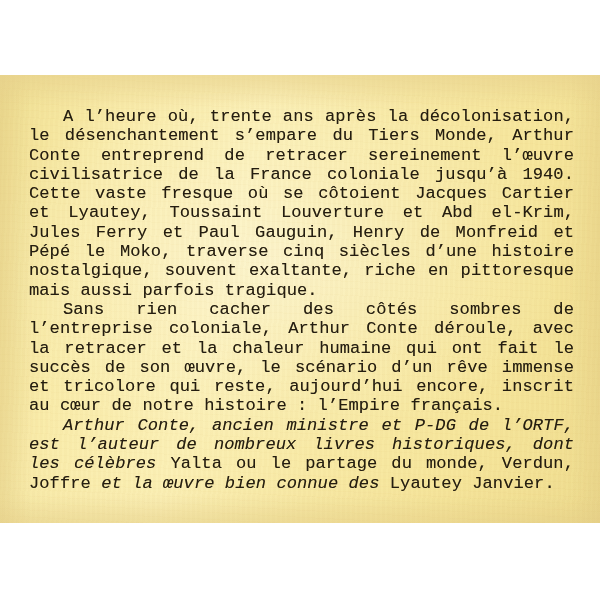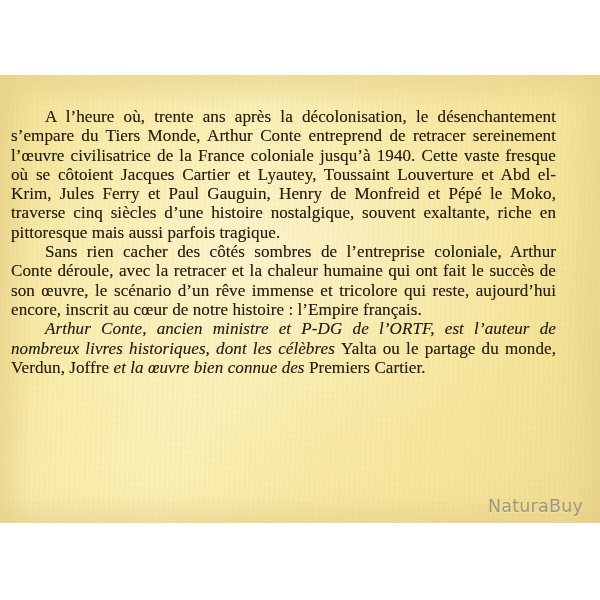--- a/index.html
+++ b/index.html
@@ -63,30 +63,31 @@
     background:
       linear-gradient(to bottom, rgba(232,210,142,0.55) 0%, rgba(232,210,142,0.00) 7%),
       linear-gradient(to top,    rgba(228,205,135,0.40) 0%, rgba(228,205,135,0.00) 6%),
       linear-gradient(to right,  rgba(226,203,132,0.38) 0%, rgba(226,203,132,0.00) 5%),
       linear-gradient(to left,   rgba(226,203,132,0.30) 0%, rgba(226,203,132,0.00) 5%);
   }
 
   
   #blurb {
     position: absolute;
-    left: 11px;
+    left: 29px;
     top: 32px;
     width: 545px;
     color: #241d10;
     font-size: 17.1px;
     line-height: 19.3px;
     text-align: justify;
     text-justify: inter-word;
     letter-spacing: 0.05px;
     text-shadow: 0 0 .6px rgba(40,30,10,0.45);
+    font-family: Liberation Mono, monospace;
   }
   #blurb p {
     margin: 0;
     text-indent: 34px;
     hyphens: manual;
   }
   p.gap-before { margin-top: 16px; }
   .it { font-style: italic; margin-top: 29px; }
 
   
@@ -121,24 +122,23 @@
 
     <div id="grain"></div>
     <div id="vignette"></div>
 
     <div id="blurb">
 
       <p>A l’heure où, trente ans après la décolonisation, le désenchantement s’empare du Tiers Monde, Arthur Conte entreprend de retracer sereinement l’œuvre civilisatrice de la France coloniale jusqu’à 1940. Cette vaste fresque où se côtoient Jacques Cartier et Lyautey, Toussaint Louverture et Abd el-Krim, Jules Ferry et Paul Gauguin, Henry de Monfreid et Pépé le Moko, traverse cinq siècles d’une histoire nostalgique, souvent exaltante, riche en pittoresque mais aussi parfois tragique.</p>
 
       <p>Sans rien cacher des côtés sombres de l’entreprise coloniale, Arthur Conte déroule, avec la retracer et la chaleur humaine qui ont fait le succès de son œuvre, le scénario d’un rêve immense et tricolore qui reste, aujourd’hui encore, inscrit au cœur de notre histoire : l’Empire français.</p>
 
-      <p class="gap-before"><span class="it">Arthur Conte, ancien ministre et P-DG de l’ORTF, est l’auteur de nombreux livres historiques, dont les célèbres </span><span>Yalta ou le partage du monde, Verdun, Joffre </span><span class="it">et la œuvre bien connue des </span><span>Premiers Cartier.</span></p>
+      <p class="gap-before"><span class="it">Arthur Conte, ancien ministre et P-DG de l’ORTF, est l’auteur de nombreux livres historiques, dont les célèbres </span><span>Yalta ou le partage du monde, Verdun, Joffre </span><span class="it">et la œuvre bien connue des </span><span>Lyautey Janvier.</span></p>
 
     </div>
 
-    <div id="watermark">NaturaBuy</div>
 
   </div>
 
   <div class="band" id="band-top"></div>
   <div class="band" id="band-bottom"></div>
 
 </div>
 
 </body></html>

